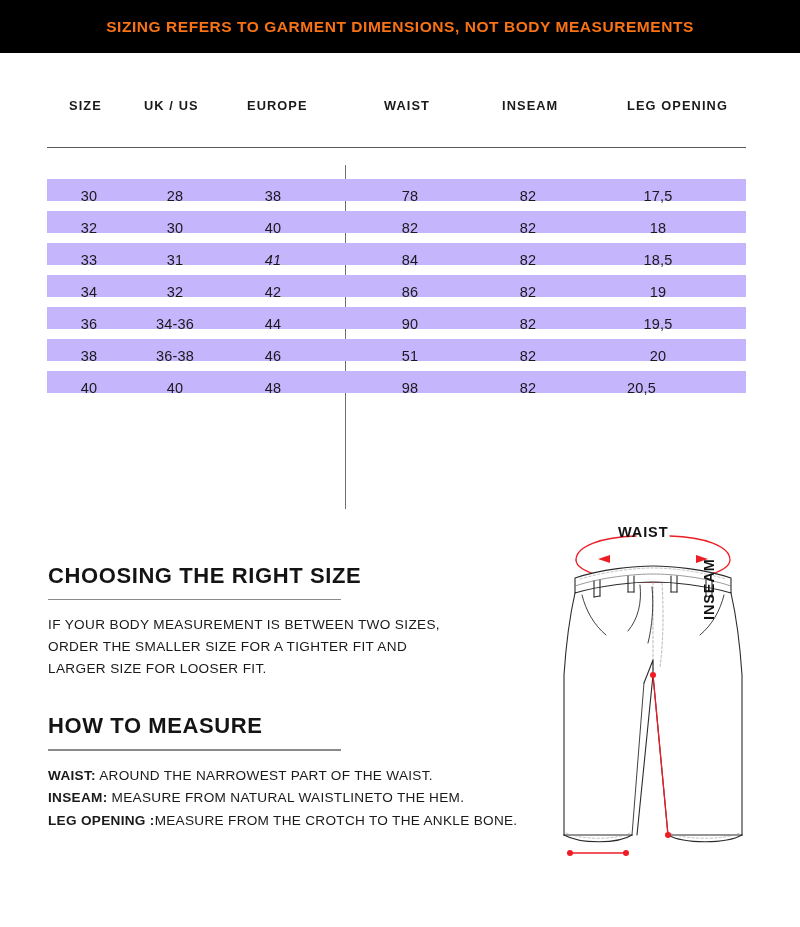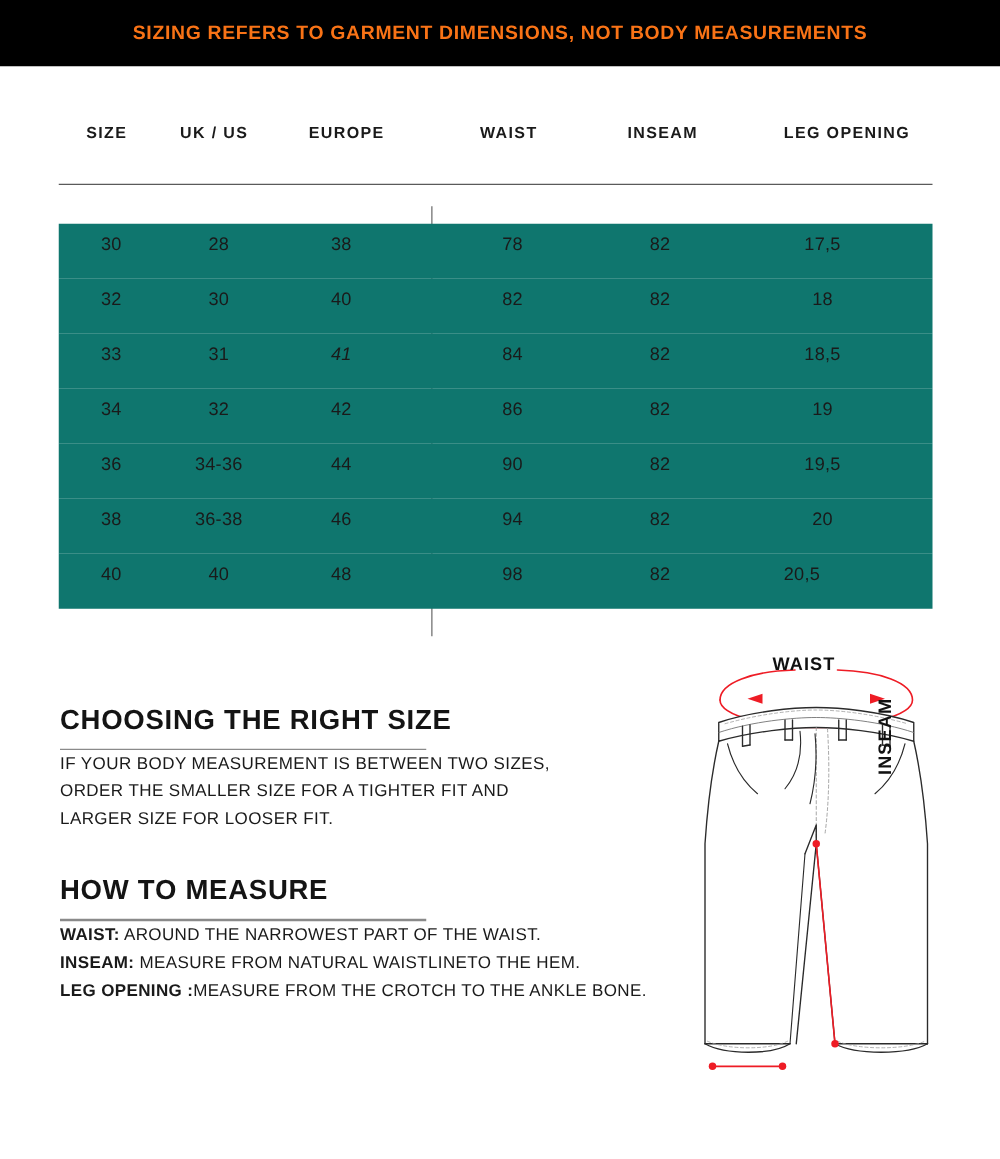--- a/index.html
+++ b/index.html
@@ -33,22 +33,22 @@
     font-size: 12.8px; font-weight: 700; letter-spacing: 1.1px;
     color: #1a1a1a; text-transform: uppercase; white-space: nowrap;
   }
   .head-rule {
     position: absolute; left: 0; top: 65px; width: 699px; height: 1.4px;
     background: #5a5a5a;
   }
 
   .tbody { position: relative; margin-top: 32px; }
   .trow {
-    position: relative; height: 44px; 
-    background: #0f766e;
+    position: relative; height: 22px; margin-bottom: 10px;
+    background: #c4b5fd;
   }
   .trow .td {
     position: absolute; top: 0; height: 35px; line-height: 35px;
     font-size: 14.5px; font-weight: 400; color: #1a1a1a;
     letter-spacing: 0.2px; white-space: nowrap;
   }
   
   .vdivider {
     position: absolute; left: 298px; top: -14px; width: 1.3px;
     height: 344px; background: #6e6e6e;
@@ -56,21 +56,21 @@
 
   
   .info { position: absolute; left: 48px; top: 563px; width: 500px; }
   .sec-title {
     font-size: 22px; font-weight: 700; letter-spacing: 0.6px;
     text-transform: uppercase; color: #141414;
   }
   .sec-rule { height: 1.3px; background: #8a8a8a; margin-top: 10px; }
   .sec-rule.w1 { width: 293px; }
   .sec-rule.w2 { width: 293px; }
-  .sec-body { margin-top: 0; }
+  .sec-body { margin-top: 14px; }
   .sec-body p {
     font-size: 13.6px; letter-spacing: 0.35px; line-height: 22px;
     text-transform: uppercase; color: #1a1a1a; white-space: nowrap;
   }
   .sec2 { margin-top: 33px; }
   .meas p { font-size: 13.6px; letter-spacing: 0.3px; line-height: 22.5px;
             text-transform: uppercase; white-space: nowrap; }
   .meas b { font-weight: 700; }
 
   
@@ -150,21 +150,21 @@
           <div class="td" style="left: 97px; width: 62px; text-align: center;">34-36</div>
           <div class="td" style="left: 200px; width: 52px; text-align: center;">44</div>
           <div class="td" style="left: 337px; width: 52px; text-align: center;">90</div>
           <div class="td" style="left: 455px; width: 52px; text-align: center;">82</div>
           <div class="td" style="left: 580px; width: 62px; text-align: center;">19,5</div>
         </div>
         <div class="trow">
           <div class="td" style="left: 22px; width: 40px; text-align: center;">38</div>
           <div class="td" style="left: 97px; width: 62px; text-align: center;">36-38</div>
           <div class="td" style="left: 200px; width: 52px; text-align: center;">46</div>
-          <div class="td" style="left: 337px; width: 52px; text-align: center;">94</div>
+          <div class="td" style="left: 337px; width: 52px; text-align: center;">51</div>
           <div class="td" style="left: 455px; width: 52px; text-align: center;">82</div>
           <div class="td" style="left: 580px; width: 62px; text-align: center;">20</div>
         </div>
         <div class="trow">
           <div class="td" style="left: 22px; width: 40px; text-align: center;">40</div>
           <div class="td" style="left: 97px; width: 62px; text-align: center;">40</div>
           <div class="td" style="left: 200px; width: 52px; text-align: center;">48</div>
           <div class="td" style="left: 337px; width: 52px; text-align: center;">98</div>
           <div class="td" style="left: 455px; width: 52px; text-align: center;">82</div>
           <div class="td" style="left: 580px; width: 62px; text-align: left;">20,5</div>

